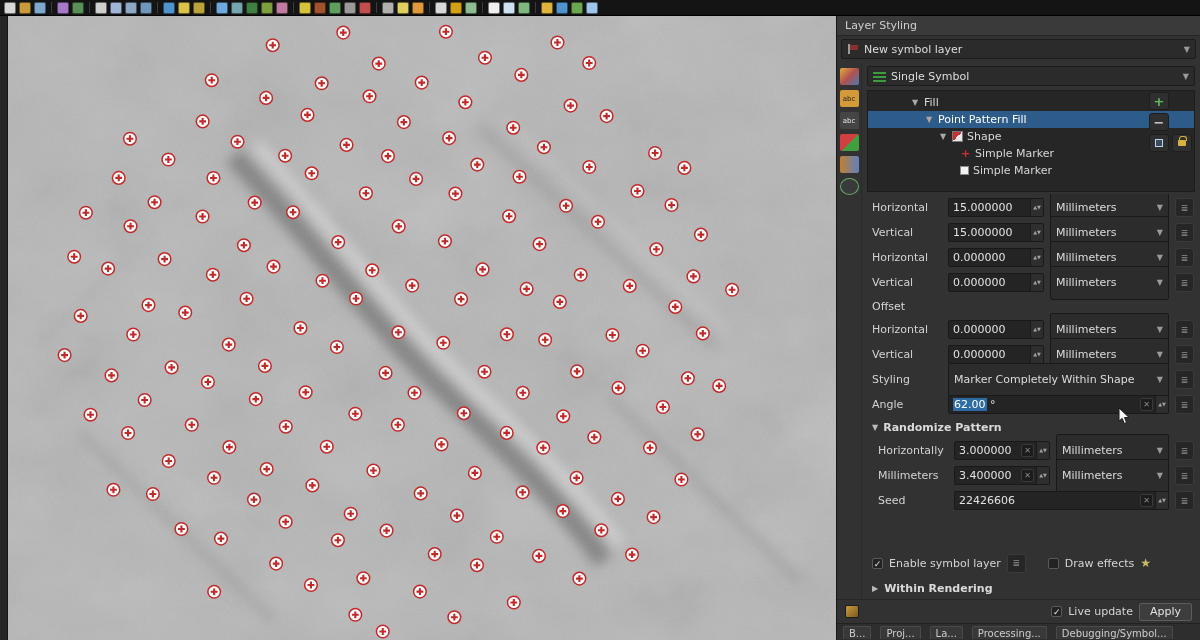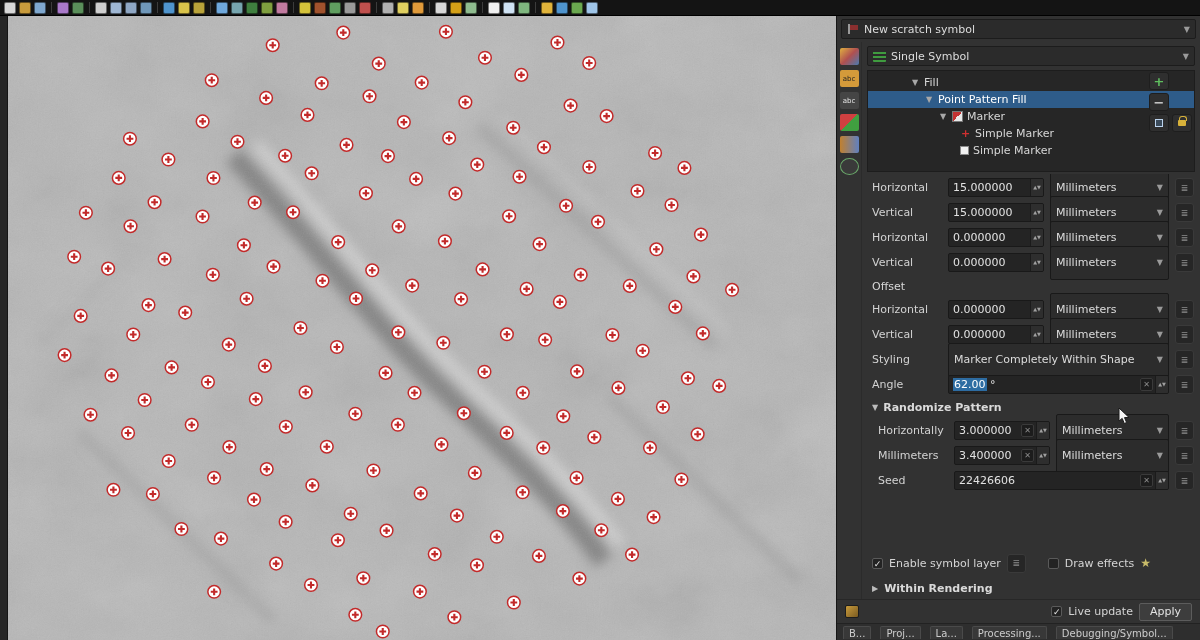--- a/index.html
+++ b/index.html
@@ -523,24 +523,25 @@
             <path d="M672.2,151.9 H679.0 M675.6,148.5 V155.3" stroke="#c22a2a" stroke-width="2.1" fill="none"></path>
             <circle cx="548.8" cy="26.5" r="6.3" fill="#ffffff" stroke="#c22a2a" stroke-width="1.5"></circle>
             <path d="M545.4,26.5 H552.2 M548.8,23.1 V29.9" stroke="#c22a2a" stroke-width="2.1" fill="none"></path>
             <circle cx="580.5" cy="47.0" r="6.3" fill="#ffffff" stroke="#c22a2a" stroke-width="1.5"></circle>
             <path d="M577.1,47.0 H583.9 M580.5,43.6 V50.4" stroke="#c22a2a" stroke-width="2.1" fill="none"></path>
           </g>
       </svg>
     </div>
 
     <div class="panel">
+      <div class="panel-title">Layer Styling</div>
 
       <div class="combo layer-combo">
         <span class="flag-icon"></span>
-        <span>New scratch symbol</span>
+        <span>New symbol layer</span>
         <span class="chev">▼</span>
       </div>
 
       <div class="panel-body">
         <div class="side-strip">
           <div class="stab" style="background:linear-gradient(135deg,#e0b040,#b05050,#4a7ab0);"></div>
           <div class="stab" style="background:#d49a3a;color:#222;">abc</div>
           <div class="stab" style="background:#454545;">abc</div>
           <div class="stab" style="background:linear-gradient(135deg,#d04040 0 50%,#40a040 50% 100%);"></div>
           <div class="stab" style="background:linear-gradient(90deg,#c08030,#6080c0);"></div>
@@ -560,21 +561,21 @@
                 <span class="arr">▼</span>
                 <span>Fill</span>
               </div>
               <div class="trow sel" style="padding-left:56px;">
                 <span class="arr">▼</span>
                 <span>Point Pattern Fill</span>
               </div>
               <div class="trow" style="padding-left:70px;">
                 <span class="arr">▼</span>
                 <span class="mk-flag"></span>
-                <span>Marker</span>
+                <span>Shape</span>
               </div>
               <div class="trow" style="padding-left:92px;">
                 <span class="mk-plus">+</span>
                 <span>Simple Marker</span>
               </div>
               <div class="trow" style="padding-left:92px;">
                 <span class="mk-square"></span>
                 <span>Simple Marker</span>
               </div>
             </div>

